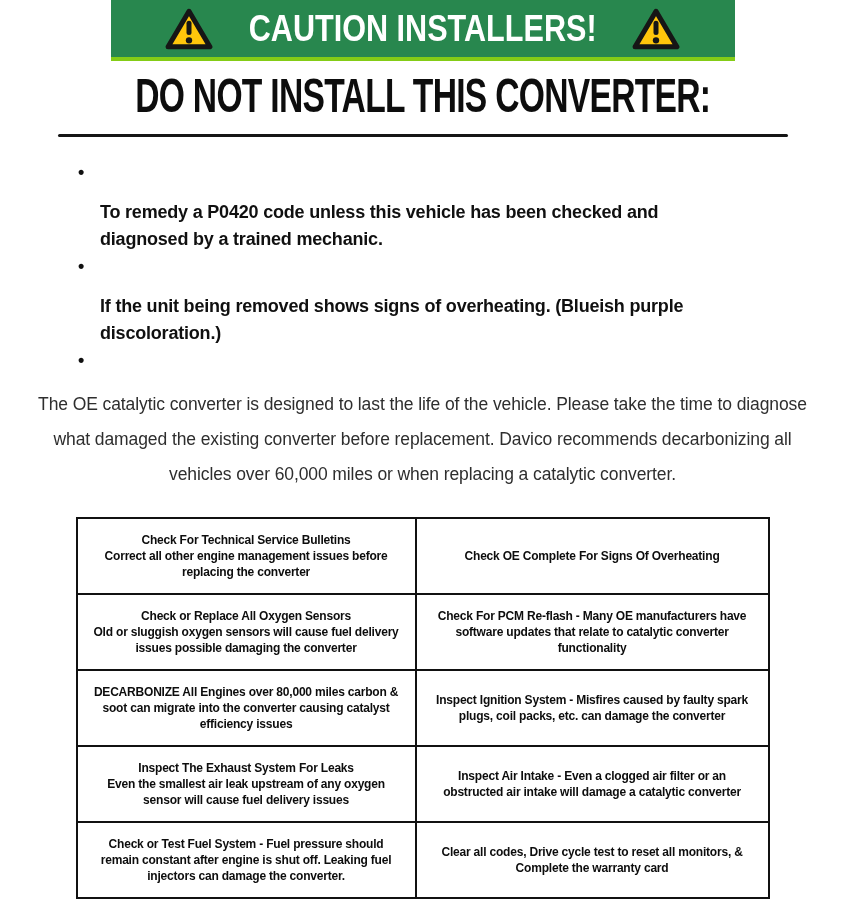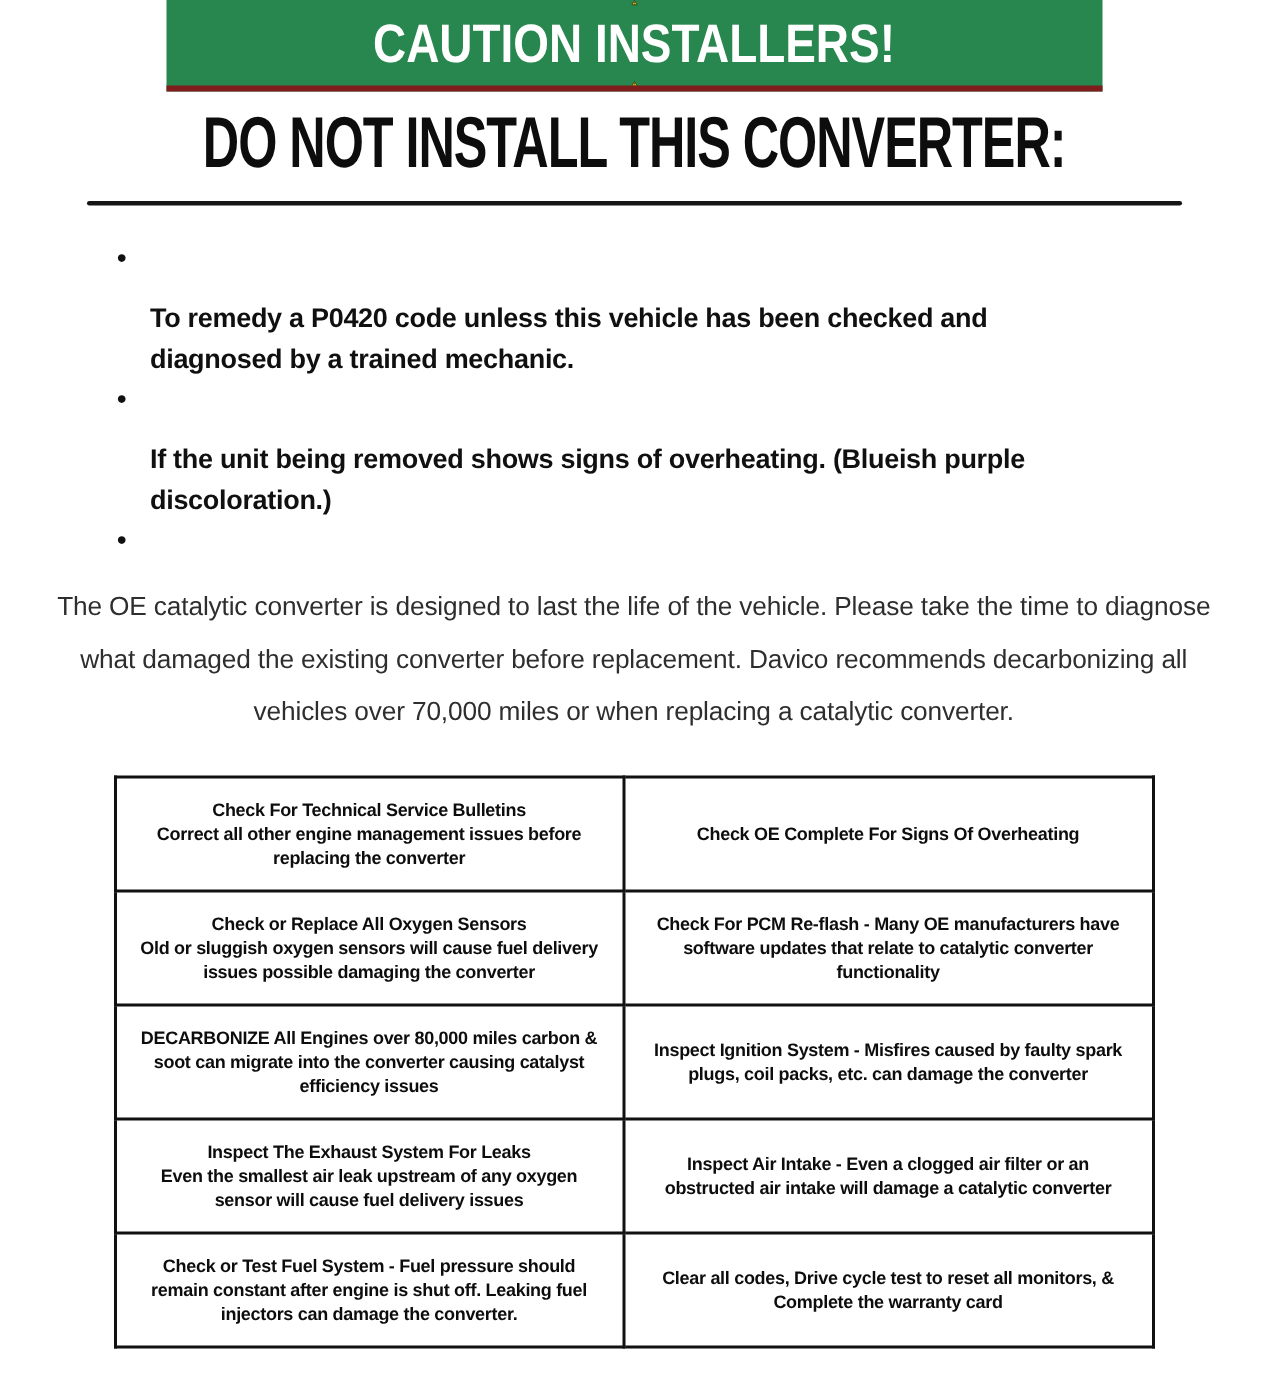--- a/index.html
+++ b/index.html
@@ -12,26 +12,25 @@
     color: #111111;
   }
   .page { width: 845px; height: 919px; position: relative; }
 
   
   .banner {
     width: 624px;
     height: 61px;
     margin: 0 auto;
     background: #28874E;
-    border-bottom: 4px solid #7f1d1d;
+    border-bottom: 4px solid #84cc16;
     display: flex;
     align-items: center;
     justify-content: center;
     gap: 4px;
-    flex-direction: column;
   }
   .banner-text {
     color: #ffffff;
     font-weight: 800;
     font-size: 36px;
     letter-spacing: 0px;
     white-space: nowrap;
     display: inline-block;
     transform: scaleX(0.85);
     transform-origin: center;
@@ -174,21 +173,21 @@
       <span class="li-text">If the unit being removed shows signs of overheating. (Blueish purple
 discoloration.)</span>
     </li>
     <li>
       <span class="bullet-dot">•</span>
     </li>
   </ul>
 
   <p class="info-paragraph">The OE catalytic converter is designed to last the life of the vehicle. Please take the time to diagnose
 what damaged the existing converter before replacement. Davico recommends decarbonizing all
-vehicles over 70,000 miles or when replacing a catalytic converter.</p>
+vehicles over 60,000 miles or when replacing a catalytic converter.</p>
 
 
   <table class="keys-table">
     <tbody>
       <tr>
         <td class="col-left">Check For Technical Service Bulletins
 Correct all other engine management issues before replacing the converter</td>
         <td class="col-right">Check OE Complete For Signs Of Overheating</td>
       </tr>
       <tr>

